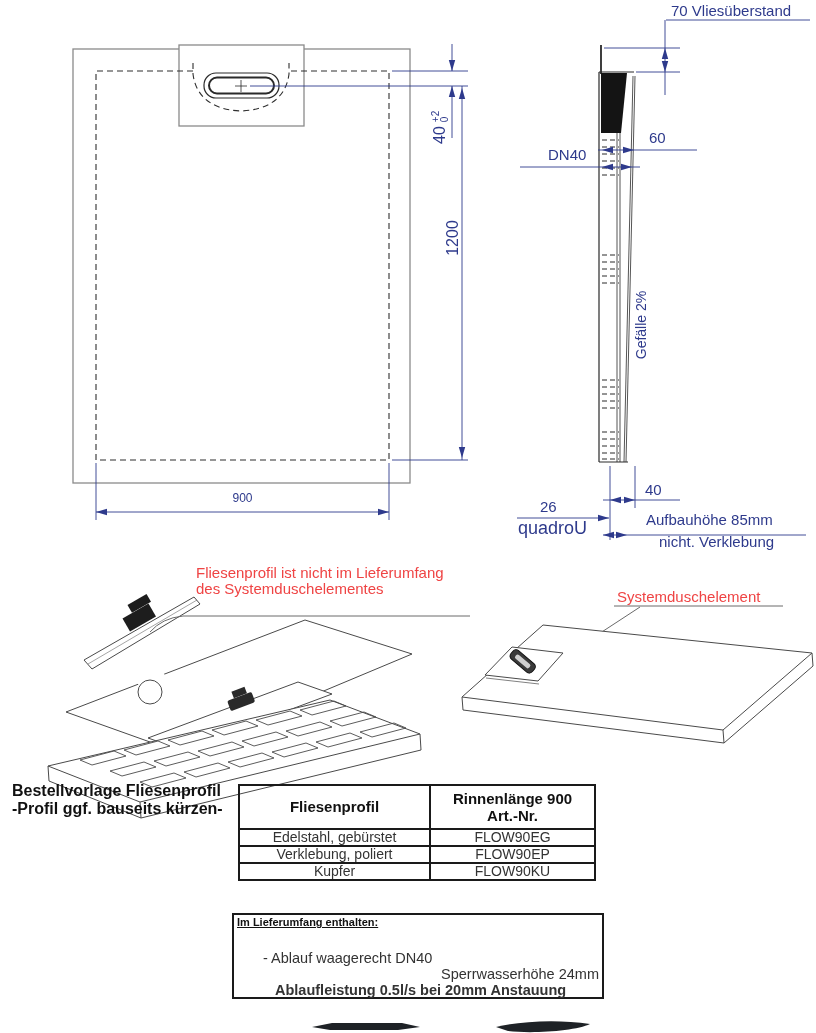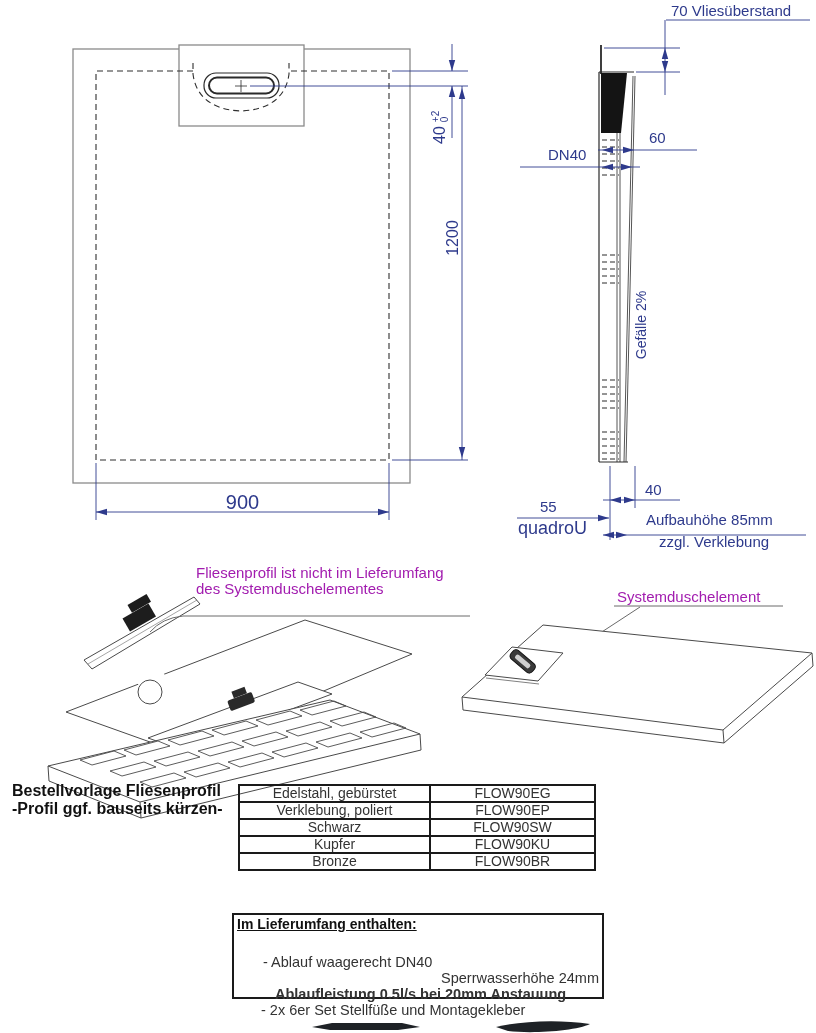--- a/index.html
+++ b/index.html
@@ -1,37 +1,37 @@
 <!DOCTYPE html>
 <html><head>
 <meta charset="utf-8">
 <style>
   html,body{margin:0;padding:0;background:#fff;}
   #canvas{position:relative;width:816px;height:1033px;background:#ffffff;
           font-family:"Liberation Sans",sans-serif;overflow:hidden;color:#222;}
   svg{position:absolute;left:0;top:0;}
   .t{position:absolute;white-space:nowrap;line-height:1.08;font-size:15px;}
   .blue{color:#2e3a8c;}
-  .gray{color:#a21caf;}
+  .gray{color:#ef4444;}
   .rot{transform:rotate(-90deg);}
   .tolwrap{display:inline-flex;align-items:center;}
   .tol{display:inline-flex;flex-direction:column;font-size:10px;line-height:9px;margin-left:4px;}
   .bold{font-weight:bold;color:#111;}
   
   #order-table{position:absolute;left:238px;top:784px;width:352px;border-collapse:collapse;
                table-layout:fixed;}
   #order-table td{border:2px solid #1a1a1a;text-align:center;padding:0;overflow:hidden;}
   #order-table .hdr{height:42px;font-weight:bold;font-size:15px;color:#111;line-height:1.15;}
   #order-table .cell{height:15px;font-size:14px;color:#333;line-height:15px;}
   #order-table .c1{width:189px;}
   #order-table .c2{width:163px;}
   
   #included-box{position:absolute;left:232px;top:913px;width:362px;height:80px;
                 border:2px solid #1a1a1a;padding:1px 3px;font-size:14.5px;color:#333;}
-  #included-box .ttl{font-weight:bold;color:#111;text-decoration:underline;font-size:14px;}
+  #included-box .ttl{font-weight:bold;color:#111;text-decoration:underline;font-size:11px;}
   .inc0{padding-left:26px;margin-top:22px;} .inc1{padding-left:34px;text-align:right;} .inc2{padding-left:38px;font-weight:bold;} .inc3{padding-left:24px;}
 </style>
 </head>
 <body>
 
 <div id="canvas">
 
   <svg width="816" height="1033" viewBox="0 0 816 1033">
     <defs>
       <path id="arw" d="M0 0 L11 3.2 L11 -3.2 Z" fill="#2e3a8c"></path>
@@ -153,73 +153,71 @@
       <rect x="509" y="656" width="28" height="11" rx="4" fill="#3a3a3a" stroke="#111" transform="rotate(40 523 661)"></rect>
       <rect x="514" y="659" width="18" height="5" rx="2" fill="#cfcfcf" stroke="none" transform="rotate(40 523 661)"></rect>
     </g>
 
     <g>
       <path d="M312 1027 L332 1023 L402 1023 L420 1027 L398 1030 L330 1030 Z" fill="#1e2226"></path>
       <path d="M496 1027 C520 1021 558 1019 590 1024 C576 1031 532 1034 508 1031 Z" fill="#1e2226"></path>
     </g>
   </svg>
 
-  <div class="t blue" style="left:96px;top:492px;width:293px;text-align:center;font-size:20px">900</div>
+  <div class="t blue" style="left:96px;top:492px;width:293px;text-align:center;font-size:12px">900</div>
   <div class="t blue rot" style="left:417px;top:230px;width:70px;height:16px;text-align:center;font-size:16px">1200</div>
   <div class="t blue rot tolwrap" style="left:408px;top:104px;width:64px;height:16px;font-size:16px">
     <span>40</span>
     <span class="tol">
       <span>+2</span>
       <span>0</span>
     </span>
   </div>
 
   <div class="t blue" style="left:671px;top:3px">70 Vliesüberstand</div>
   <div class="t blue" style="left:649px;top:130px">60</div>
   <div class="t blue" style="left:548px;top:147px">DN40</div>
   <div class="t blue rot" style="left:600px;top:317px;width:84px;height:16px;text-align:center;font-size:14px">Gefälle 2%</div>
   <div class="t blue" style="left:645px;top:482px">40</div>
-  <div class="t blue" style="left:540px;top:499px">55</div>
+  <div class="t blue" style="left:540px;top:499px">26</div>
   <div class="t blue" style="left:518px;top:519px;font-size:18px">quadroU</div>
   <div class="t blue" style="left:646px;top:512px">Aufbauhöhe 85mm</div>
-  <div class="t blue" style="left:659px;top:534px">zzgl. Verklebung</div>
+  <div class="t blue" style="left:659px;top:534px">nicht. Verklebung</div>
 
   <div class="t gray" style="left:196px;top:565px">Fliesenprofil ist nicht im Lieferumfang</div>
   <div class="t gray" style="left:196px;top:581px">des Systemduschelementes</div>
   <div class="t gray" style="left:617px;top:589px">Systemduschelement</div>
 
   <div class="t bold" style="left:12px;top:782px;font-size:16px">Bestellvorlage Fliesenprofil</div>
   <div class="t bold" style="left:12px;top:800px;font-size:16px">-Profil ggf. bauseits kürzen-</div>
 
   <table id="order-table">
     <tbody>
+        <tr>
+      <td class="hdr c1">Fliesenprofil</td>
+      <td class="hdr c2">
+        <span style="display:block">Rinnenlänge 900</span>
+        <span style="display:block">Art.-Nr.</span>
+      </td>
+    </tr>
     <tr>
       <td class="cell c1">Edelstahl, gebürstet</td>
       <td class="cell c2">FLOW90EG</td>
     </tr>
     <tr>
       <td class="cell c1">Verklebung, poliert</td>
       <td class="cell c2">FLOW90EP</td>
     </tr>
     <tr>
-      <td class="cell c1">Schwarz</td>
-      <td class="cell c2">FLOW90SW</td>
-    </tr>
-    <tr>
       <td class="cell c1">Kupfer</td>
       <td class="cell c2">FLOW90KU</td>
-    </tr>
-    <tr>
-      <td class="cell c1">Bronze</td>
-      <td class="cell c2">FLOW90BR</td>
     </tr>
   </tbody>
     </table>
 
   <div id="included-box">
     <div class="ttl">Im Lieferumfang enthalten:</div>
     <div class="inc0">- Ablauf waagerecht DN40</div>
     <div class="inc1">Sperrwasserhöhe 24mm</div>
     <div class="inc2">Ablaufleistung 0.5l/s bei 20mm Anstauung</div>
-    <div class="inc3">- 2x 6er Set Stellfüße und Montagekleber</div>
   </div>
 
 </div>
 
 </body></html>

